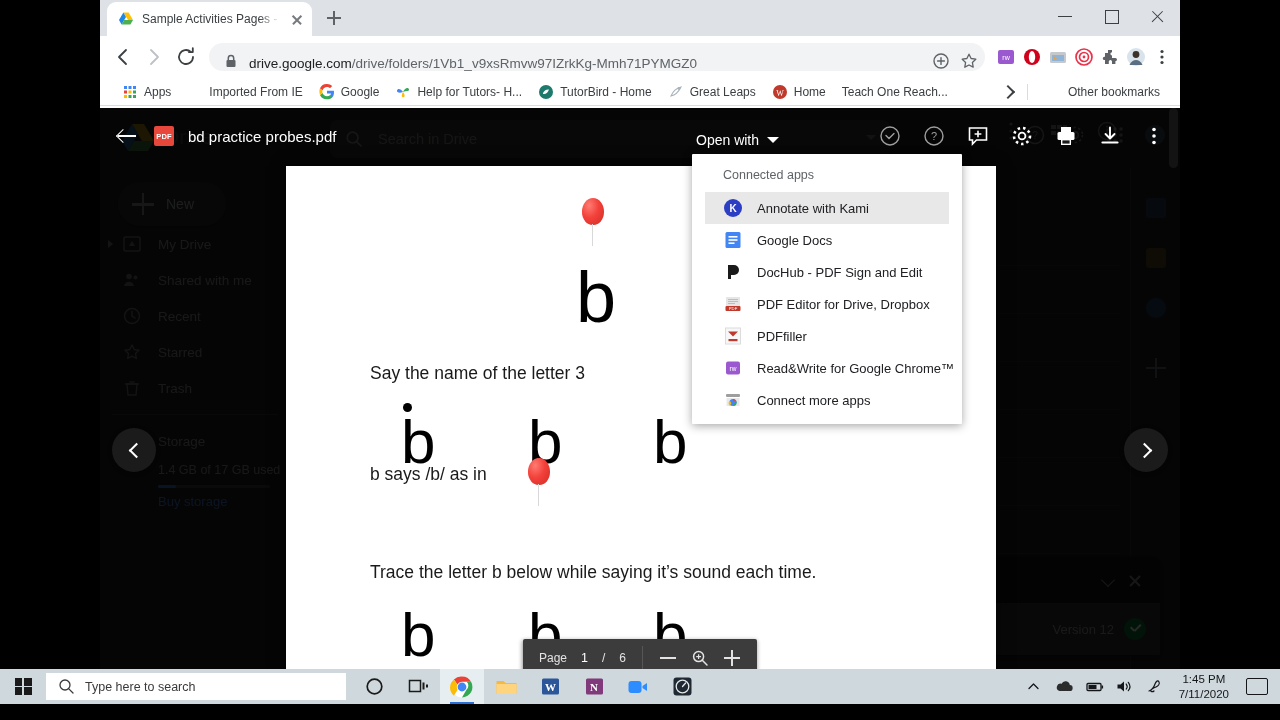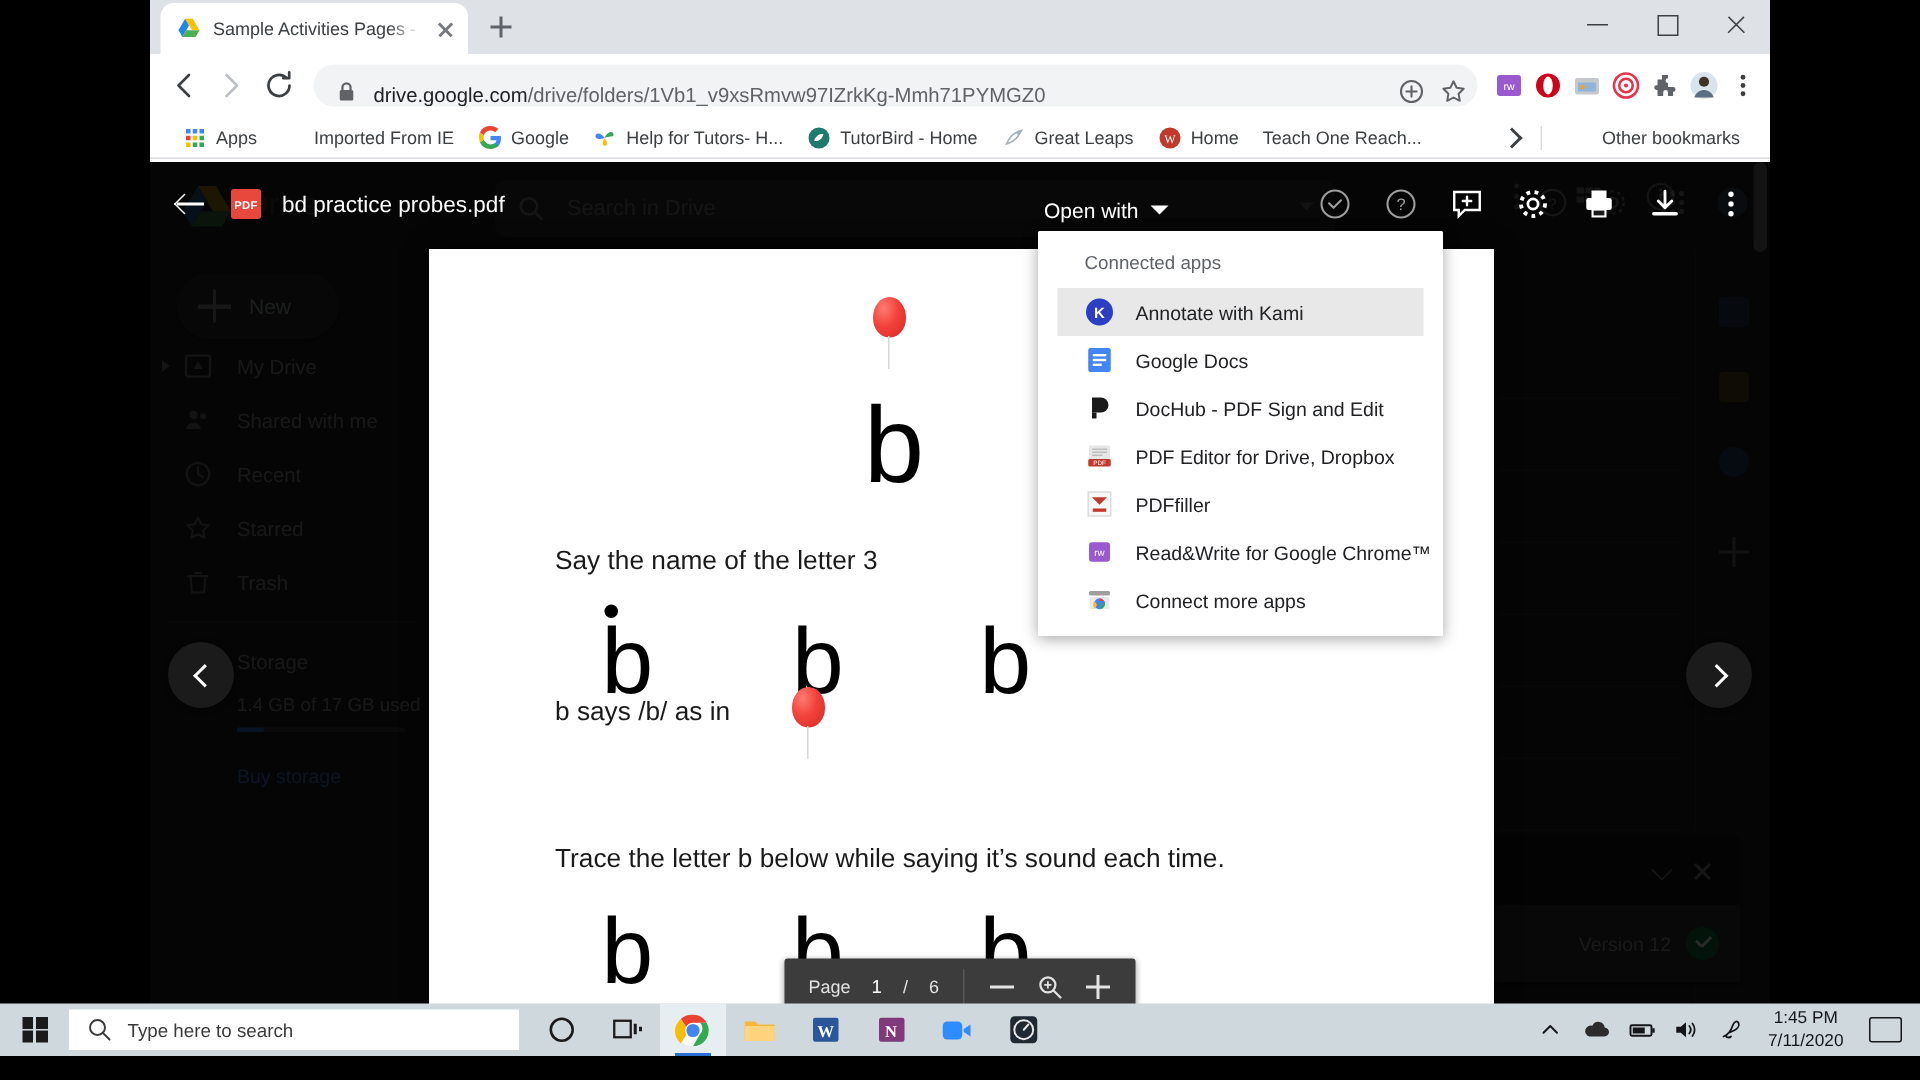--- a/index.html
+++ b/index.html
@@ -125,21 +125,21 @@
   .new-label { font-size: 14px; color: #9aa0a6; }
   .side-item { height: 36px; display:flex; align-items:center; gap: 16px; padding-left: 22px; position: relative; }
   .side-ico { width: 20px; height: 20px; position:relative; opacity:.42; }
   .side-label { font-size: 13.5px; color: #83868a; }
   .side-arrow { position:absolute; left: 8px; top: 14px; width:0; height:0;
     border-top:4px solid transparent; border-bottom:4px solid transparent; border-left:5px solid #6e7174; }
   .side-div { height:1px; background:#333; margin: 8px 12px; }
   .storage-txt { font-size: 12.5px; color: #83868a; padding-left: 58px; margin-top: 4px; }
   .storage-bar { margin: 8px 0 0 58px; width: 112px; height: 3px; background:#3a3a3a; border-radius:2px; }
   .storage-fill { width: 18px; height:3px; background:#2f6fd0; border-radius:2px; }
-  .buy-storage { font-size: 13px; color:#3b6fbd; padding-left: 58px; margin-top: 22px; }
+  .buy-storage { font-size: 13px; color:#3b6fbd; padding-left: 58px; margin-top: 6px; }
 
   
   .drive-rail { position:absolute; right: 0; top: 60px; width: 50px; bottom: 0; border-left:1px solid #2c2c2c; }
   .rail-ico { width: 20px; height: 20px; margin: 30px auto 0; border-radius: 3px; position: relative; opacity:.5; }
   .rail-plus { width:20px; height:20px; margin: 40px auto 0; position:relative; opacity:.5;}
   .rail-plus::before{content:"";position:absolute;left:0;top:9px;width:20px;height:2px;background:#9aa0a6;}
   .rail-plus::after{content:"";position:absolute;left:9px;top:0;width:2px;height:20px;background:#9aa0a6;}
 
   
   .drive-rows { position:absolute; left: 200px; top: 110px; right: 60px; bottom: 0; }

